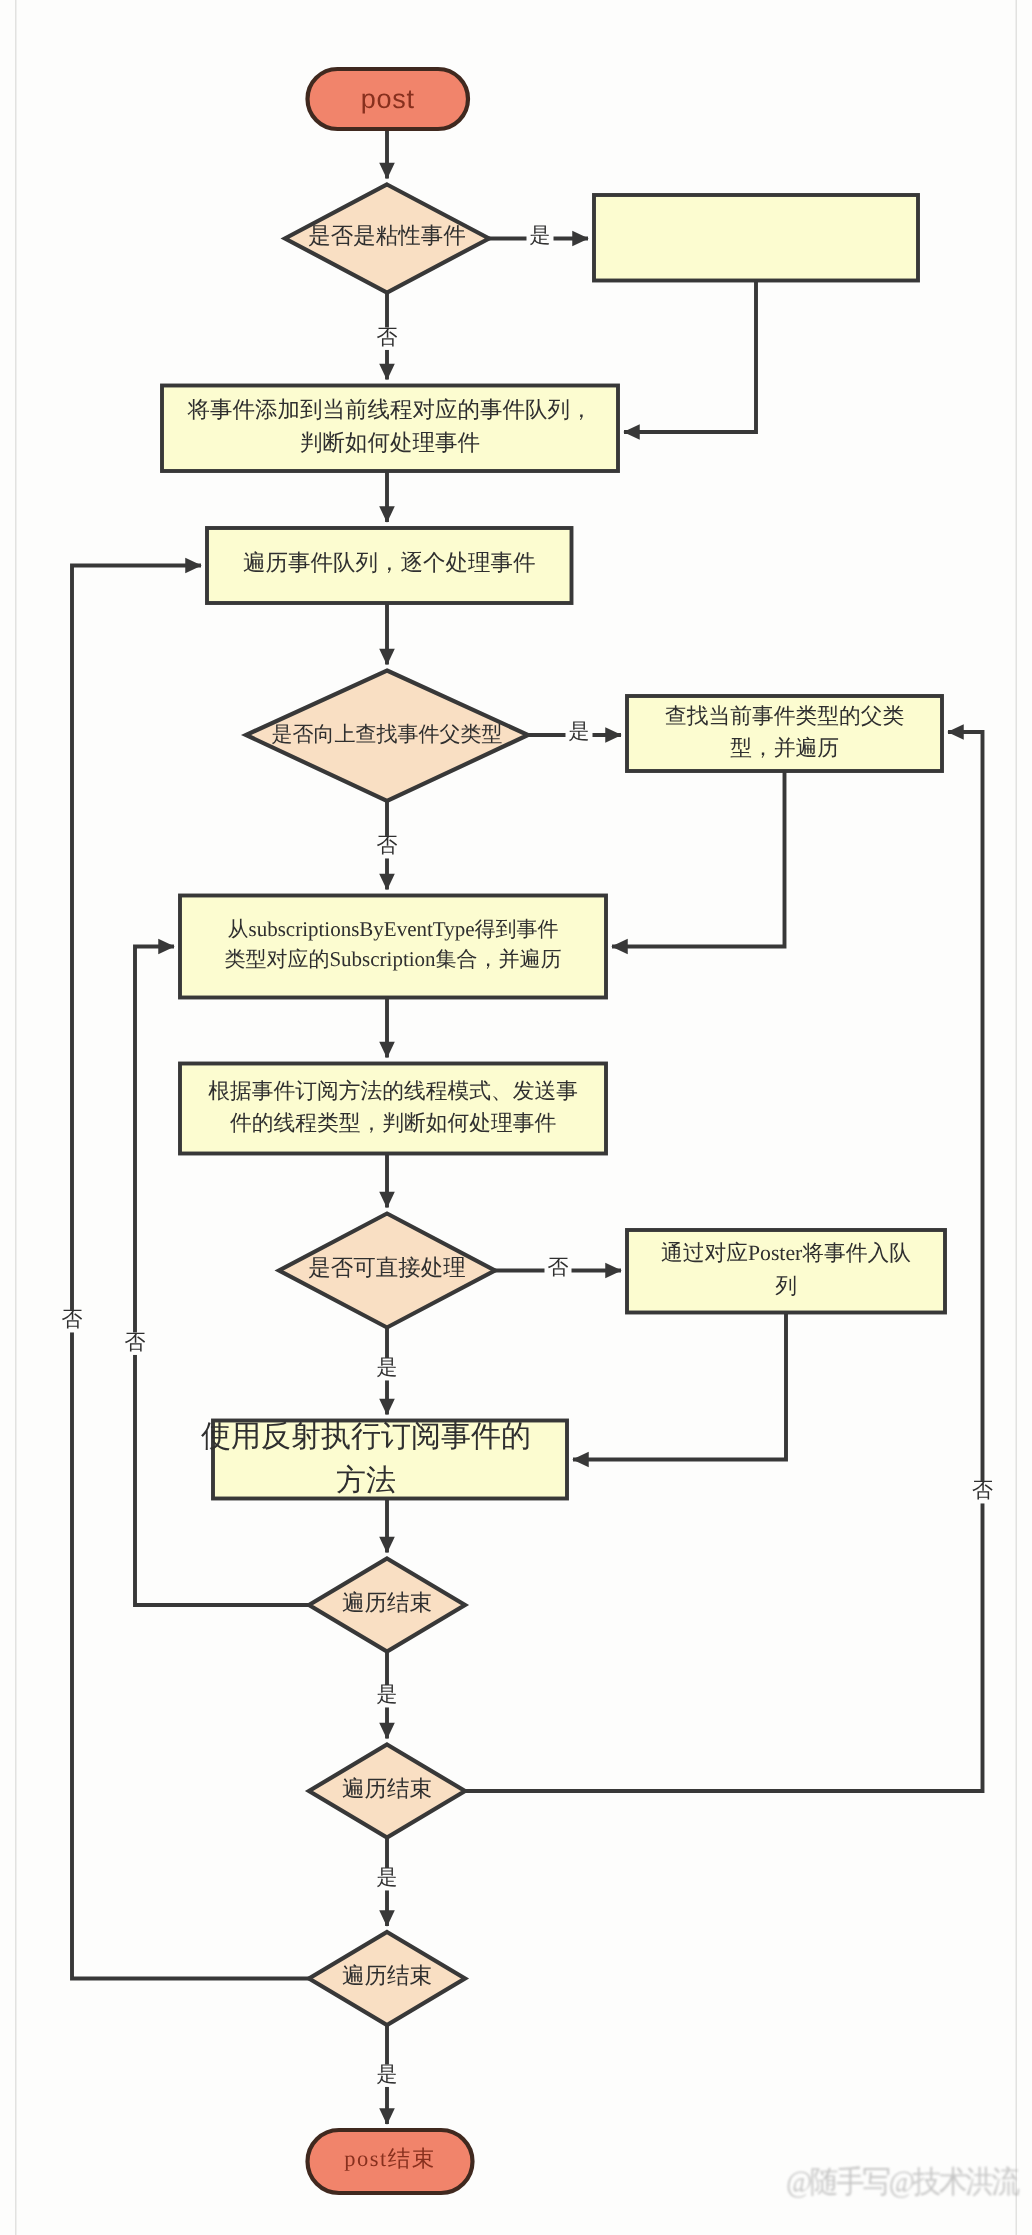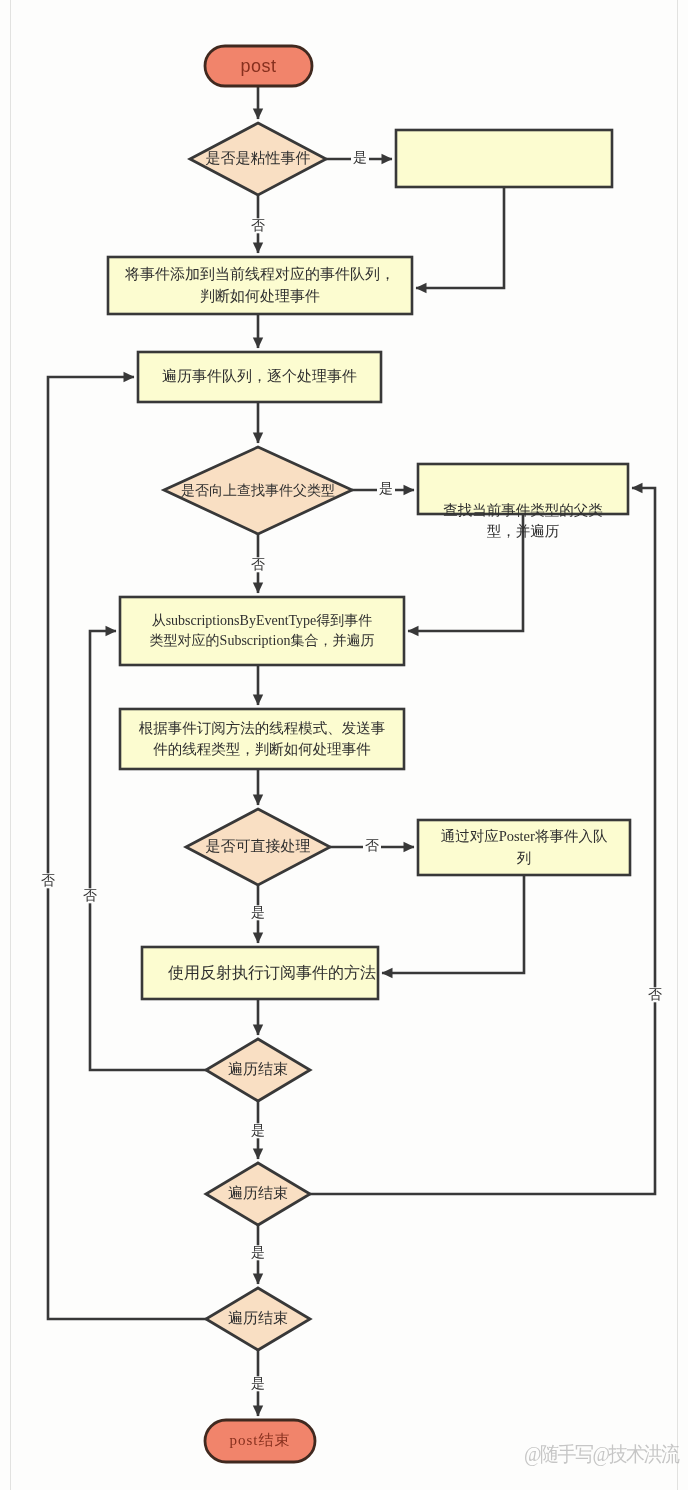--- a/index.html
+++ b/index.html
@@ -93,35 +93,35 @@
   <div class="node-label" style="left:183px;top:142px;width:150px;height:34px;font-size:15px;">是否是粘性事件</div>
 
 
   <div class="node-label" style="left:110px;top:258px;width:300px;height:55px;font-size:15px;">将事件添加到当前线程对应的事件队列，
 判断如何处理事件</div>
 
   <div class="node-label" style="left:158px;top:475px;width:200px;height:32px;font-size:14px;">是否向上查找事件父类型</div>
 
   <div class="node-label" style="left:140px;top:353px;width:239px;height:48px;font-size:15px;">遍历事件队列，逐个处理事件</div>
 
-  <div class="node-label" style="left:420px;top:465px;width:206px;height:48px;font-size:14.5px;margin-top:32px;">查找当前事件类型的父类
+  <div class="node-label" style="left:420px;top:465px;width:206px;height:48px;font-size:14.5px;">查找当前事件类型的父类
 型，并遍历</div>
 
   <div class="node-label" style="left:122px;top:598px;width:280px;height:66px;font-size:14px;">从subscriptionsByEventType得到事件
 类型对应的Subscription集合，并遍历</div>
 
   <div class="node-label" style="left:188px;top:831px;width:140px;height:32px;font-size:15px;">是否可直接处理</div>
 
   <div class="node-label" style="left:122px;top:710px;width:280px;height:58px;font-size:14.5px;">根据事件订阅方法的线程模式、发送事
 件的线程类型，判断如何处理事件</div>
 
   <div class="node-label" style="left:420px;top:821px;width:208px;height:53px;font-size:14.5px;font-family:Liberation Serif, serif;">通过对应Poster将事件入队
 列</div>
 
-  <div class="node-label" style="left:156px;top:948px;width:232px;height:50px;font-size:16px;">使用反射执行订阅事件的方法</div>
+  <div class="node-label" style="left:128px;top:948px;width:232px;height:50px;font-size:20px;">使用反射执行订阅事件的方法</div>
 
   <div class="node-label" style="left:206px;top:1054px;width:104px;height:32px;font-size:15px;">遍历结束</div>
 
   <div class="node-label" style="left:206px;top:1178px;width:104px;height:32px;font-size:15px;">遍历结束</div>
 
   <div class="node-label" style="left:206px;top:1303px;width:104px;height:32px;font-size:15px;">遍历结束</div>
 
   <div class="node-label end-label" style="left:205px;top:1420px;width:110px;height:42px;font-size:15px;">post结束</div>
 
   <span class="edge-label" style="left:360px;top:158px;">是</span>

